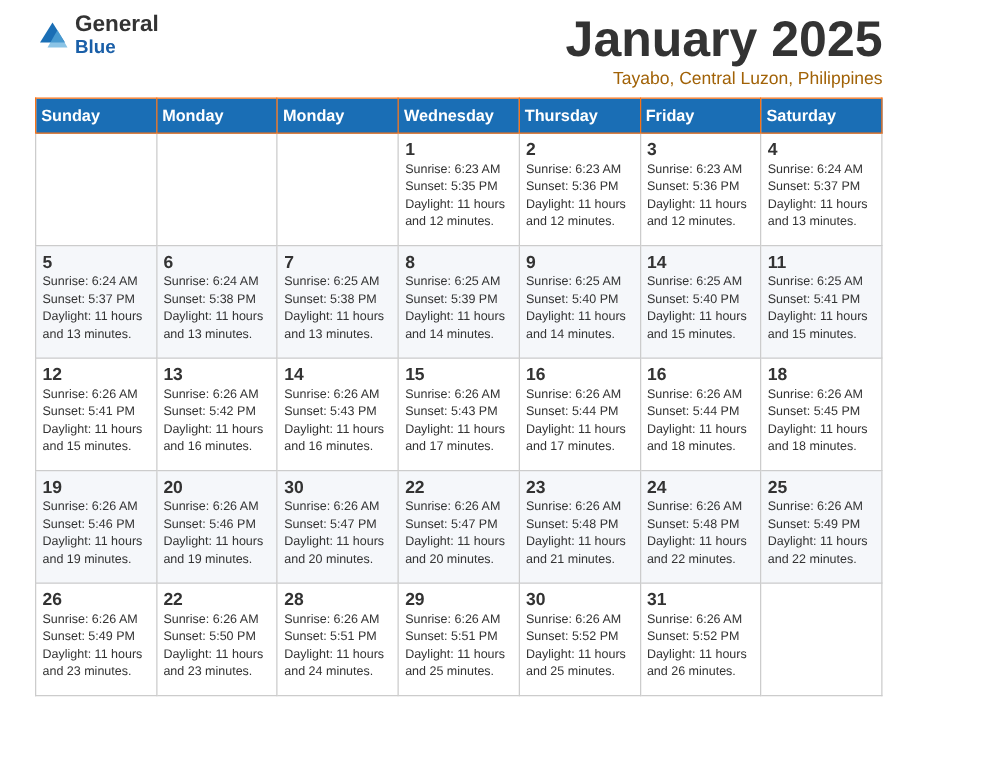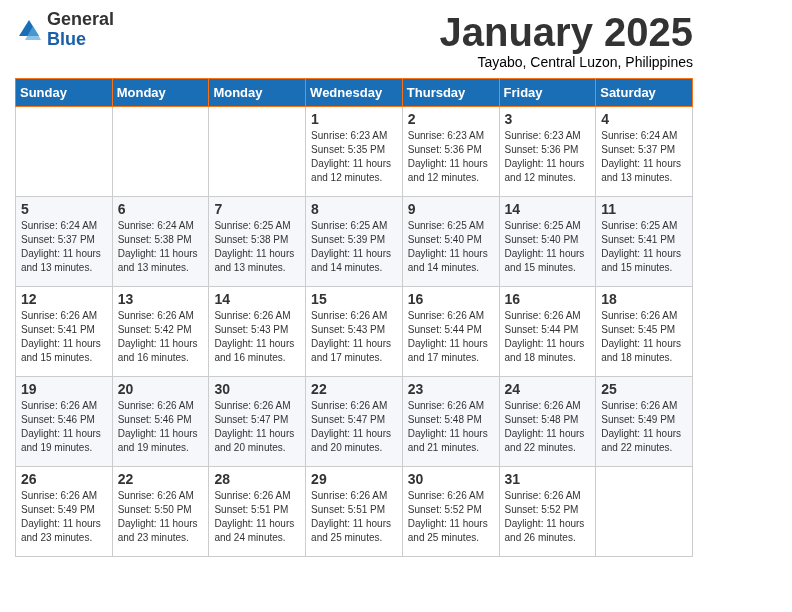--- a/index.html
+++ b/index.html
@@ -6,20 +6,21 @@
     body {
       font-family: Arial, sans-serif;
       background: #fff;
       width: 792px;
       min-height: 612px;
       padding: 0;
     }
     .container {
       width: 708px;
       padding: 10px 15px 15px 15px;
+      margin-left: 13px;
     }
     .header {
       display: flex;
       justify-content: space-between;
       align-items: flex-start;
       margin-bottom: 8px;
     }
     .logo {
       display: flex;
       align-items: center;
@@ -29,40 +30,40 @@
       display: flex;
       flex-direction: column;
       line-height: 1.1;
     }
     .logo-general {
       font-size: 18px;
       font-weight: bold;
       color: #333;
     }
     .logo-blue {
-      font-size: 18px;
+      font-size: 15px;
       font-weight: bold;
       color: #1a5fa8;
     }
     .logo-icon {
       width: 28px;
       height: 28px;
     }
     .title-block {
       text-align: right;
     }
     .month-title {
       font-size: 40px;
       font-weight: bold;
       color: #333;
       line-height: 1.1;
     }
     .location {
       font-size: 14px;
-      color: #000000;
+      color: #a16207;
       text-align: right;
     }
     table {
       width: 100%;
       border-collapse: collapse;
       table-layout: fixed;
     }
     thead th {
       background-color: #1a6eb5;
       color: #fff;

